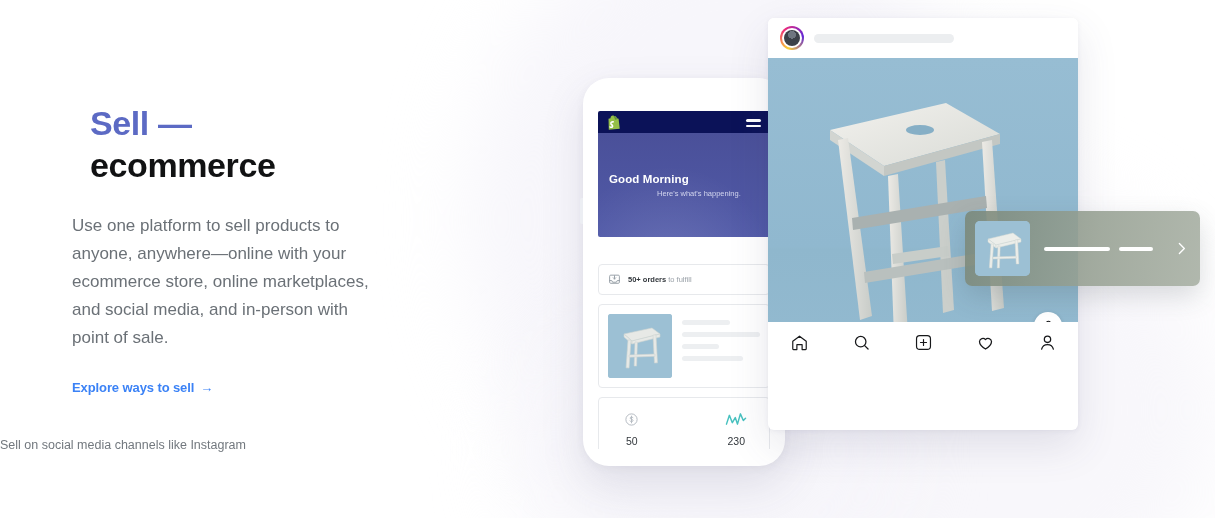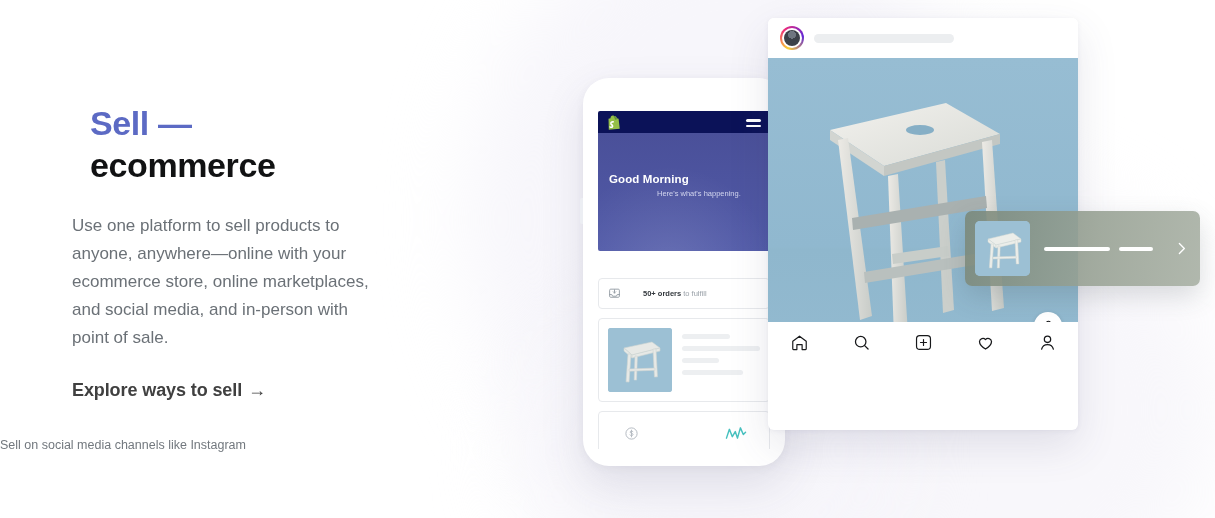--- a/index.html
+++ b/index.html
@@ -22,58 +22,58 @@
   .headline{
     font-size:34px;line-height:42px;font-weight:700;letter-spacing:-0.4px;
     color:#111213;margin:18px;
   }
   .headline .accent{color:#5c6ac4;}
   .body-copy{
     margin:26px 0 0 0;font-size:17px;line-height:28px;color:#6b7177;font-weight:400;
     max-width:312px;
   }
   .cta{
-    display:inline-block;margin-top:28px;font-size:18px;font-weight:700;color:#404040;
+    display:inline-block;margin-top:28px;font-size:13px;font-weight:700;color:#3b82f6;
     text-decoration:none;letter-spacing:-0.1px;
   }
   .cta .arrow{display:inline-block;margin-left:6px;font-weight:400;}
 
   
   .phone{
     position:absolute;left:583px;top:78px;width:202px;height:388px;
     background:#ffffff;border-radius:26px;
     box-shadow:0 18px 44px rgba(70,72,110,.13), 0 2px 8px rgba(70,72,110,.06);
   }
   .phone-side-btn{
     position:absolute;left:-3px;top:120px;width:3px;height:26px;
     background:#eceef3;border-radius:2px 0 0 2px;
   }
   .phone-screen{
     position:absolute;left:15px;top:33px;width:172px;height:338px;overflow:hidden;
   }
   .app-hero{
-    position:relative;height:140px;border-radius:2px;overflow:hidden;
+    position:relative;height:126px;border-radius:2px;overflow:hidden;
     background:linear-gradient(180deg,#0b1258 0%,#0b1258 22px,#4a5099 22px,#515aa8 100%);
   }
   .app-hero .glow{
     position:absolute;left:-34px;top:54px;width:210px;height:210px;border-radius:50%;
     background:radial-gradient(circle at 50% 50%, rgba(255,255,255,.13), rgba(255,255,255,0) 70%);
   }
   .app-topbar{position:absolute;left:0;top:0;right:0;height:22px;}
   .shopify-bag{position:absolute;left:9px;top:4px;width:14px;height:15px;}
   .hamburger{position:absolute;right:9px;top:8px;width:15px;}
   .hamburger span{display:block;height:2.5px;background:#fff;border-radius:2px;margin-bottom:3px;}
   .greeting{position:absolute;left:11px;top:62px;color:#fff;}
   .greeting .g-title{font-size:11.5px;font-weight:700;letter-spacing:.1px;}
   .greeting .g-sub{font-size:7.5px;margin-top:4px;color:#d2d5ee;margin-left:48px;}
 
   .card{
     background:#fff;border:1px solid #e7e9ec;border-radius:4px;margin-top:9px;gap:47px;
   }
-  .orders-card{display:flex;align-items:center;gap:22px;padding:8px 9px;margin-top:27px;}
+  .orders-card{display:flex;align-items:center;gap:7px;padding:8px 9px;margin-top:27px;}
   .orders-text{font-size:7.5px;color:#9aa1a8;}
   .orders-text b{color:#32373c;font-weight:700;}
 
   .product-card{padding:9px;display:flex;gap:10px;align-items:flex-start;}
   .product-thumb{
     width:64px;height:64px;border-radius:3px;flex:0 0 64px;overflow:hidden;position:relative;
     background:#9cc0d4;
   }
   .ph-lines{flex:1;padding-top:6px;}
   .ph-line{height:5px;border-radius:3px;background:#edeff1;margin-bottom:7px;}

